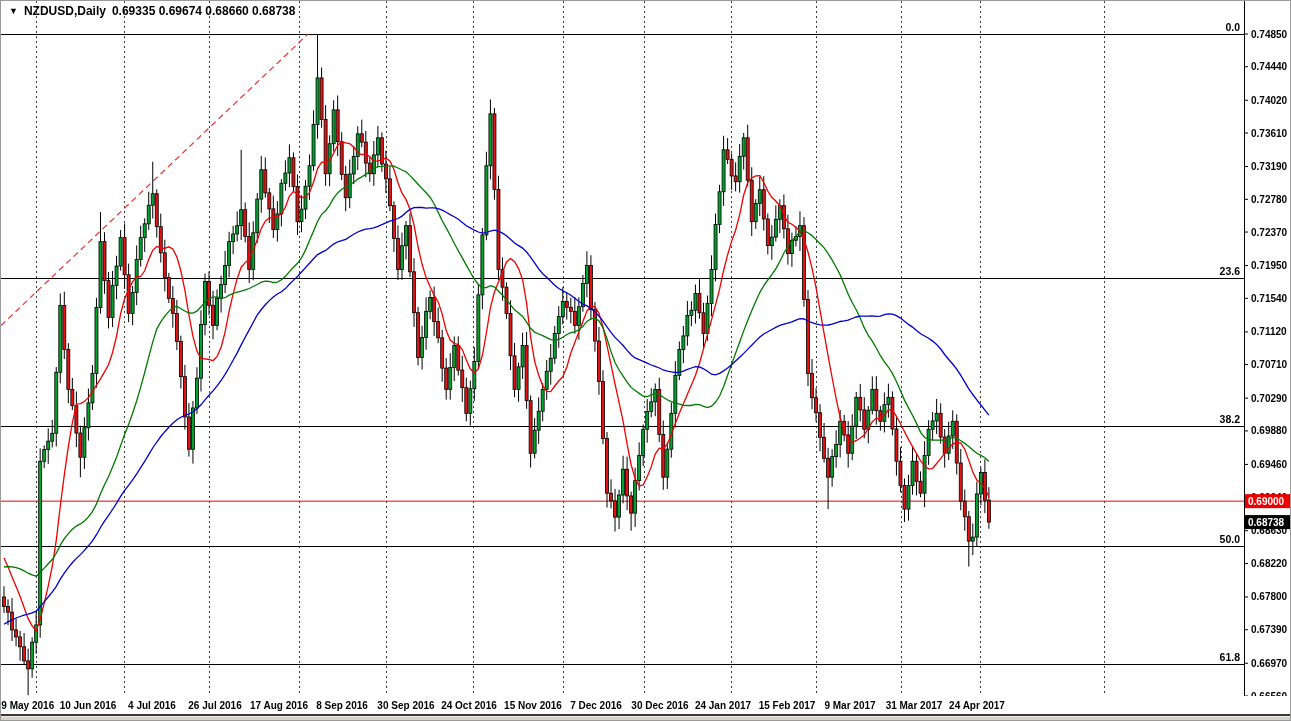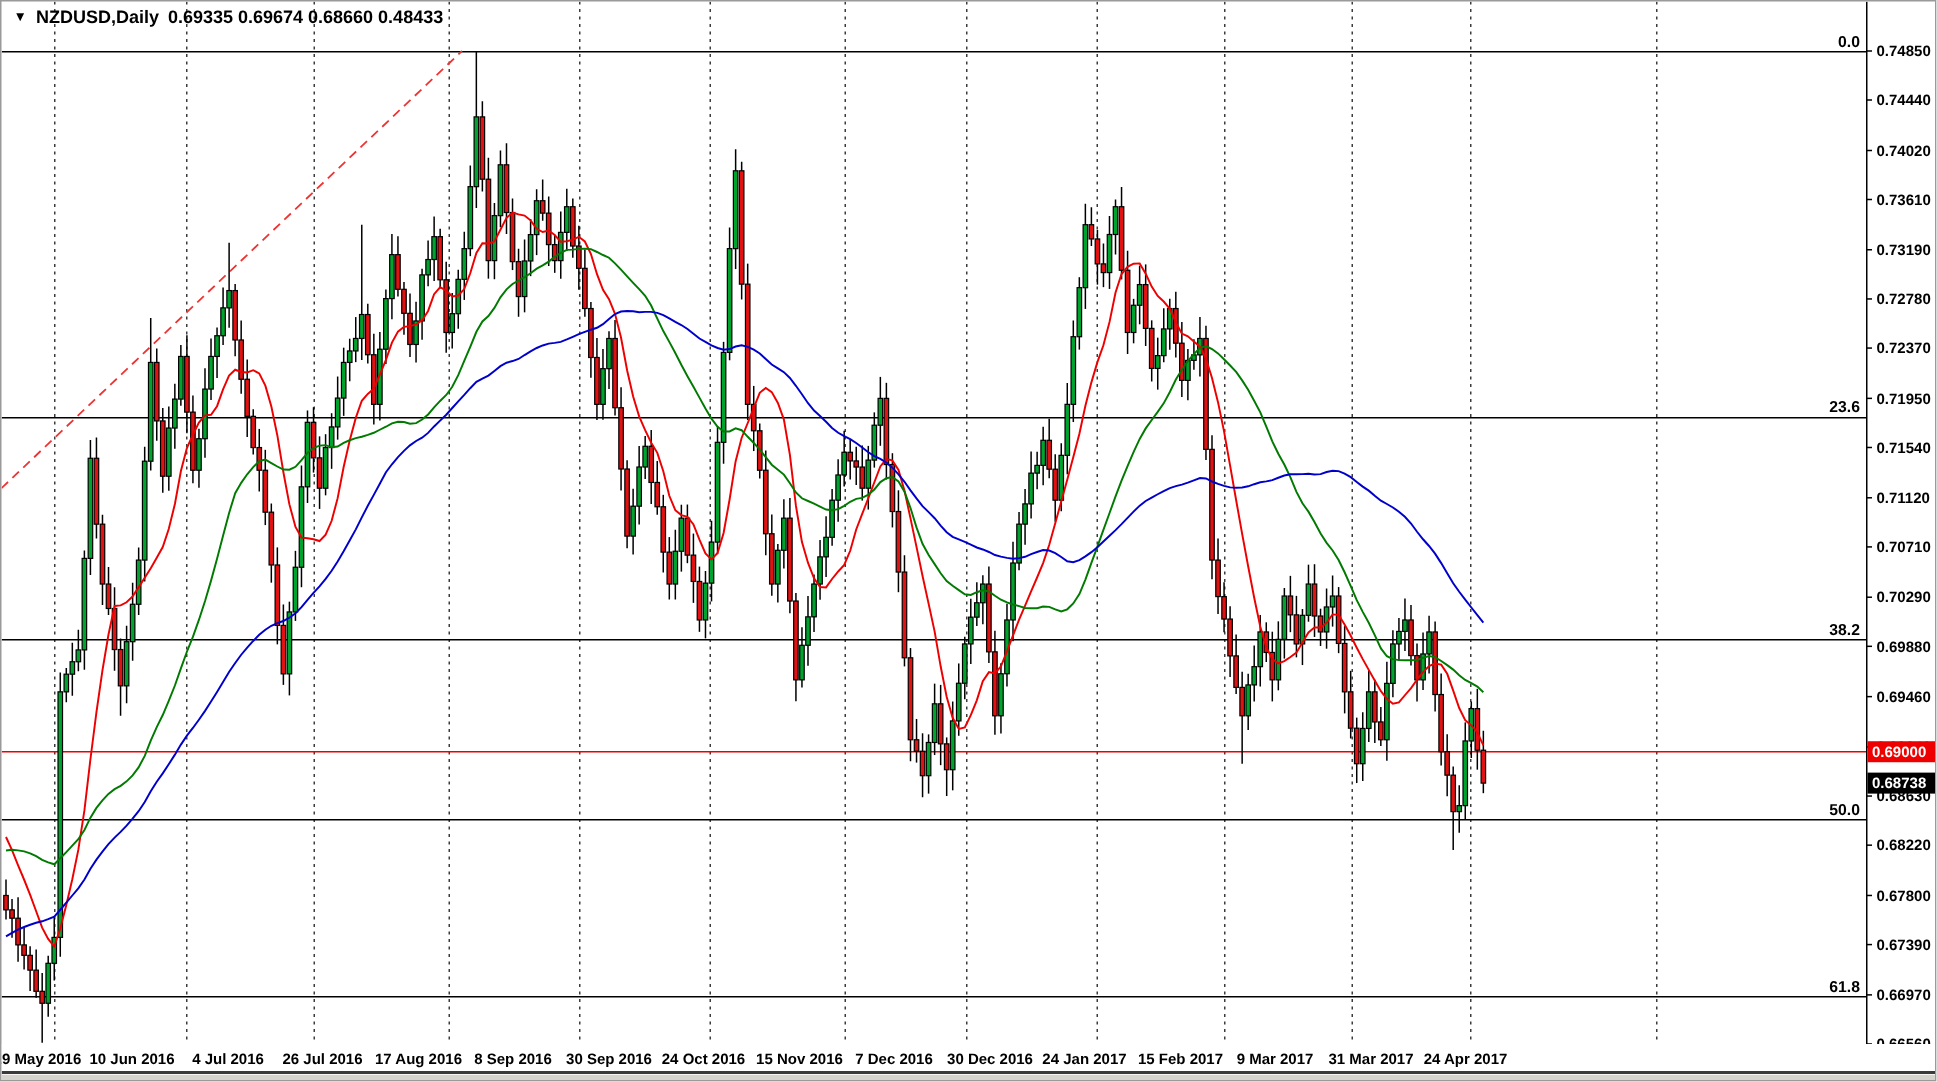--- a/index.html
+++ b/index.html
@@ -12,21 +12,21 @@
   svg{position:absolute;left:0;top:0;}
   text{font-family:"Liberation Sans","DejaVu Sans",sans-serif;}
 </style>
 </head>
 <body>
 
 <div class="screen">
   <div class="chart-title">
     <span class="tri">▼</span>
     <span>NZDUSD,Daily</span>
-    <span>0.69335 0.69674 0.68660 0.48433</span>
+    <span>0.69335 0.69674 0.68660 0.68738</span>
   </div>
   <svg id="chart" width="1291" height="721">
       <g>
         <line x1="35.5" y1="0" x2="35.5" y2="695" stroke="#3c3c3c" stroke-width="1" stroke-dasharray="2,3"></line>
         <line x1="123.5" y1="0" x2="123.5" y2="695" stroke="#3c3c3c" stroke-width="1" stroke-dasharray="2,3"></line>
         <line x1="208.5" y1="0" x2="208.5" y2="695" stroke="#3c3c3c" stroke-width="1" stroke-dasharray="2,3"></line>
         <line x1="298.5" y1="0" x2="298.5" y2="695" stroke="#3c3c3c" stroke-width="1" stroke-dasharray="2,3"></line>
         <line x1="385.5" y1="0" x2="385.5" y2="695" stroke="#3c3c3c" stroke-width="1" stroke-dasharray="2,3"></line>
         <line x1="472.5" y1="0" x2="472.5" y2="695" stroke="#3c3c3c" stroke-width="1" stroke-dasharray="2,3"></line>
         <line x1="562.5" y1="0" x2="562.5" y2="695" stroke="#3c3c3c" stroke-width="1" stroke-dasharray="2,3"></line>

